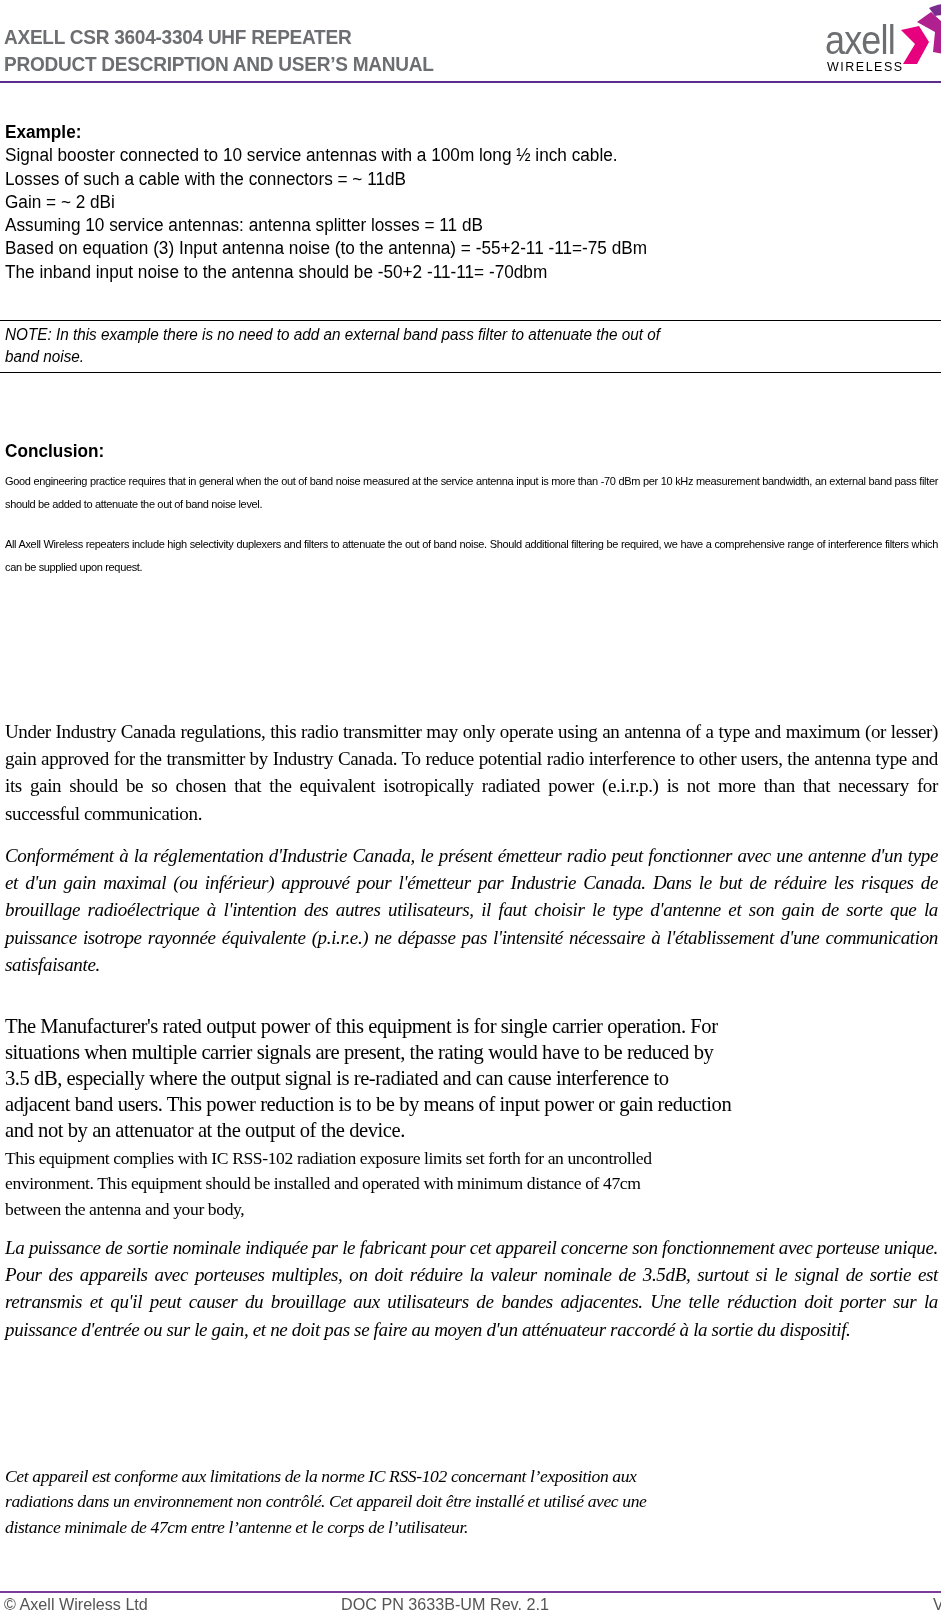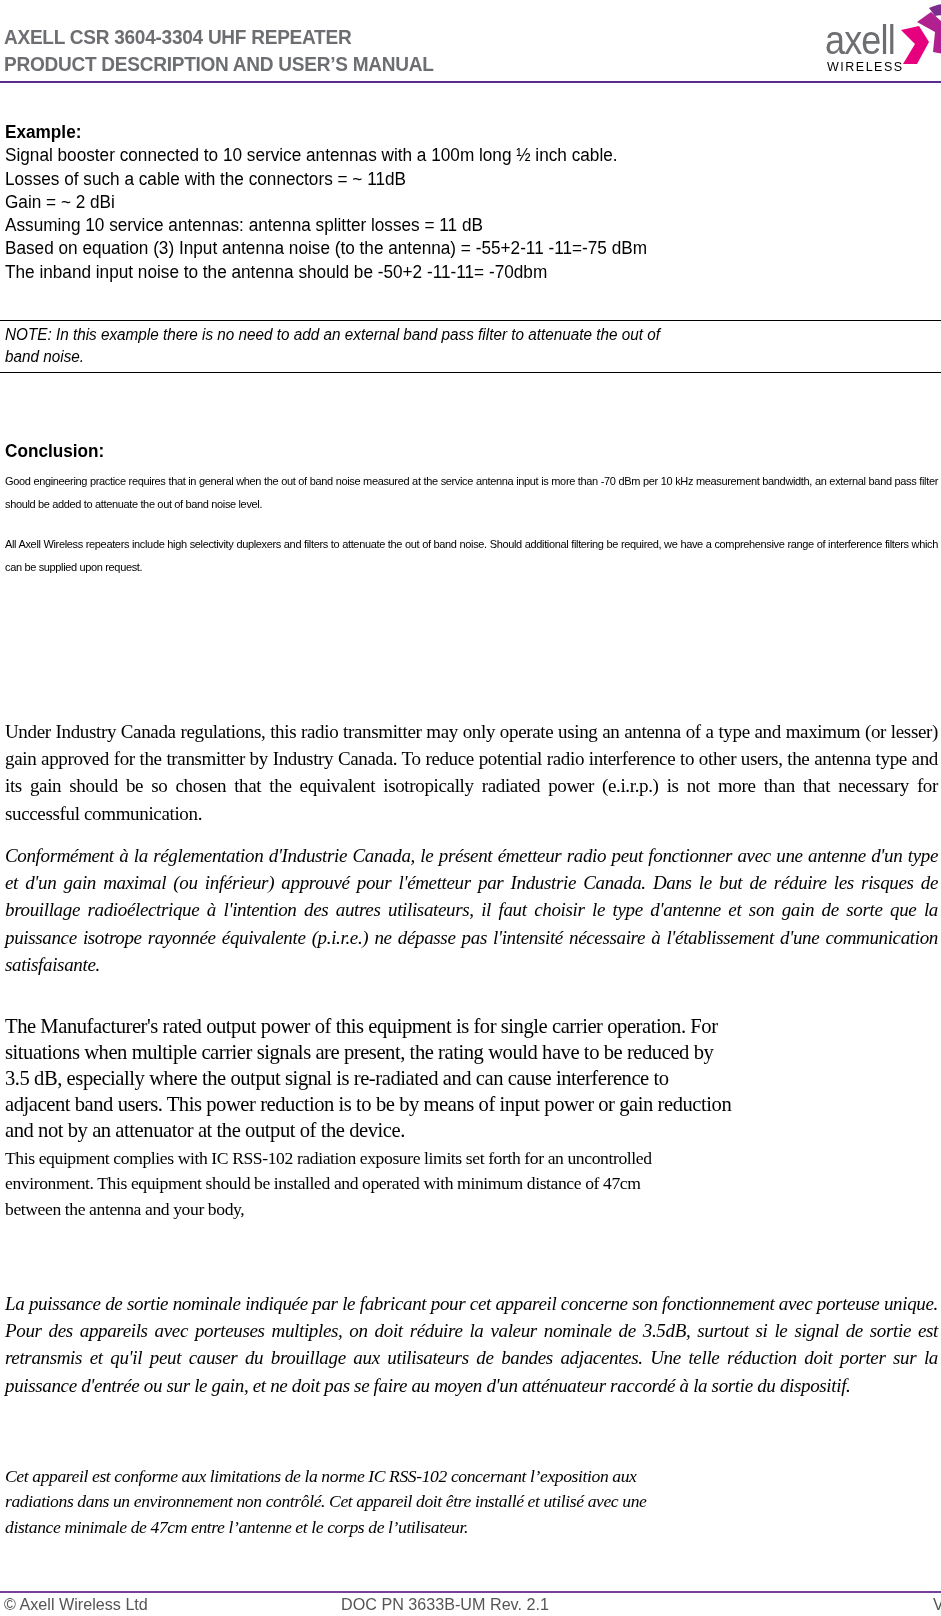--- a/index.html
+++ b/index.html
@@ -98,21 +98,21 @@
     <p class="tl line">3.5 dB, especially where the output signal is re-radiated and can cause interference to</p>
     <p class="tl line">adjacent band users. This power reduction is to be by means of input power or gain reduction</p>
     <p class="tl line">and not by an attenuator at the output of the device.</p>
   </div>
   <div class="blk serif" style="top:1146px;">
     <p class="ts line">This equipment complies with IC RSS-102 radiation exposure limits set forth for an uncontrolled</p>
     <p class="ts line">environment. This equipment should be installed and operated with minimum distance of 47cm</p>
     <p class="ts line">between the antenna and your body,</p>
   </div>
 
-  <div class="just serif" style="top:1290px;">
+  <div class="just serif" style="top:1234px;">
     <p class="tp i">La puissance de sortie nominale indiquée par le fabricant pour cet appareil concerne son fonctionnement avec porteuse unique. Pour des appareils avec porteuses multiples, on doit réduire la valeur nominale de 3.5dB, surtout si le signal de sortie est retransmis et qu'il peut causer du brouillage aux utilisateurs de bandes adjacentes. Une telle réduction doit porter sur la puissance d'entrée ou sur le gain, et ne doit pas se faire au moyen d'un atténuateur raccordé à la sortie du dispositif.</p>
   </div>
 
   <div class="blk serif" style="top:1464px;">
     <p class="ts line" style="font-style:italic;">Cet appareil est conforme aux limitations de la norme IC RSS-102 concernant l’exposition aux</p>
     <p class="ts line" style="font-style:italic;">radiations dans un environnement non contrôlé.  Cet appareil doit être installé et utilisé avec une</p>
     <p class="ts line" style="font-style:italic;">distance minimale de 47cm entre l’antenne et le corps de l’utilisateur.</p>
   </div>
 
   <div class="ftr-rule"></div>

